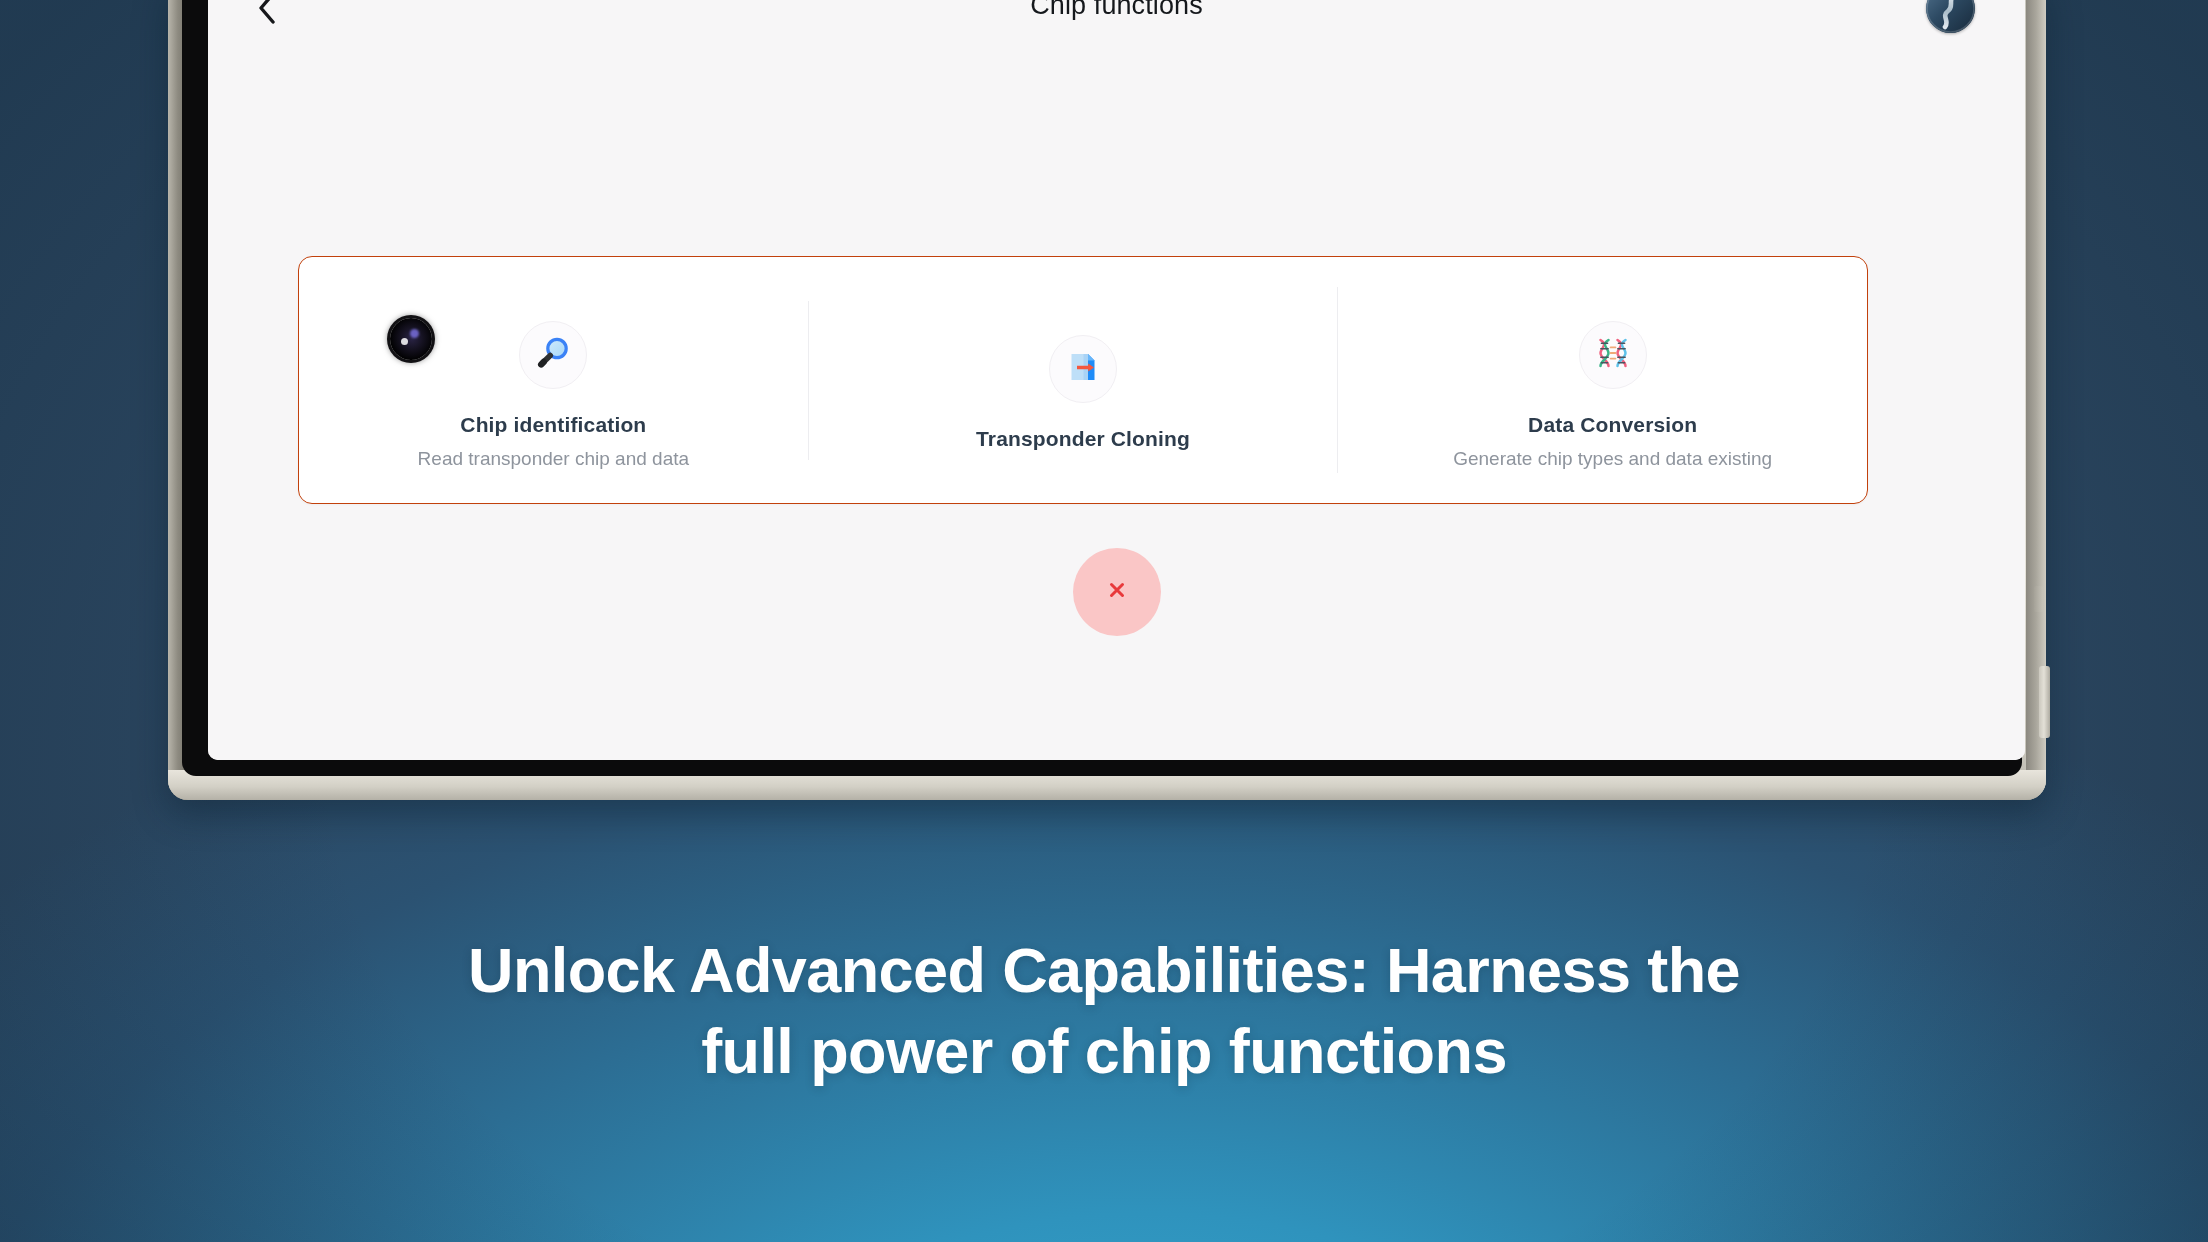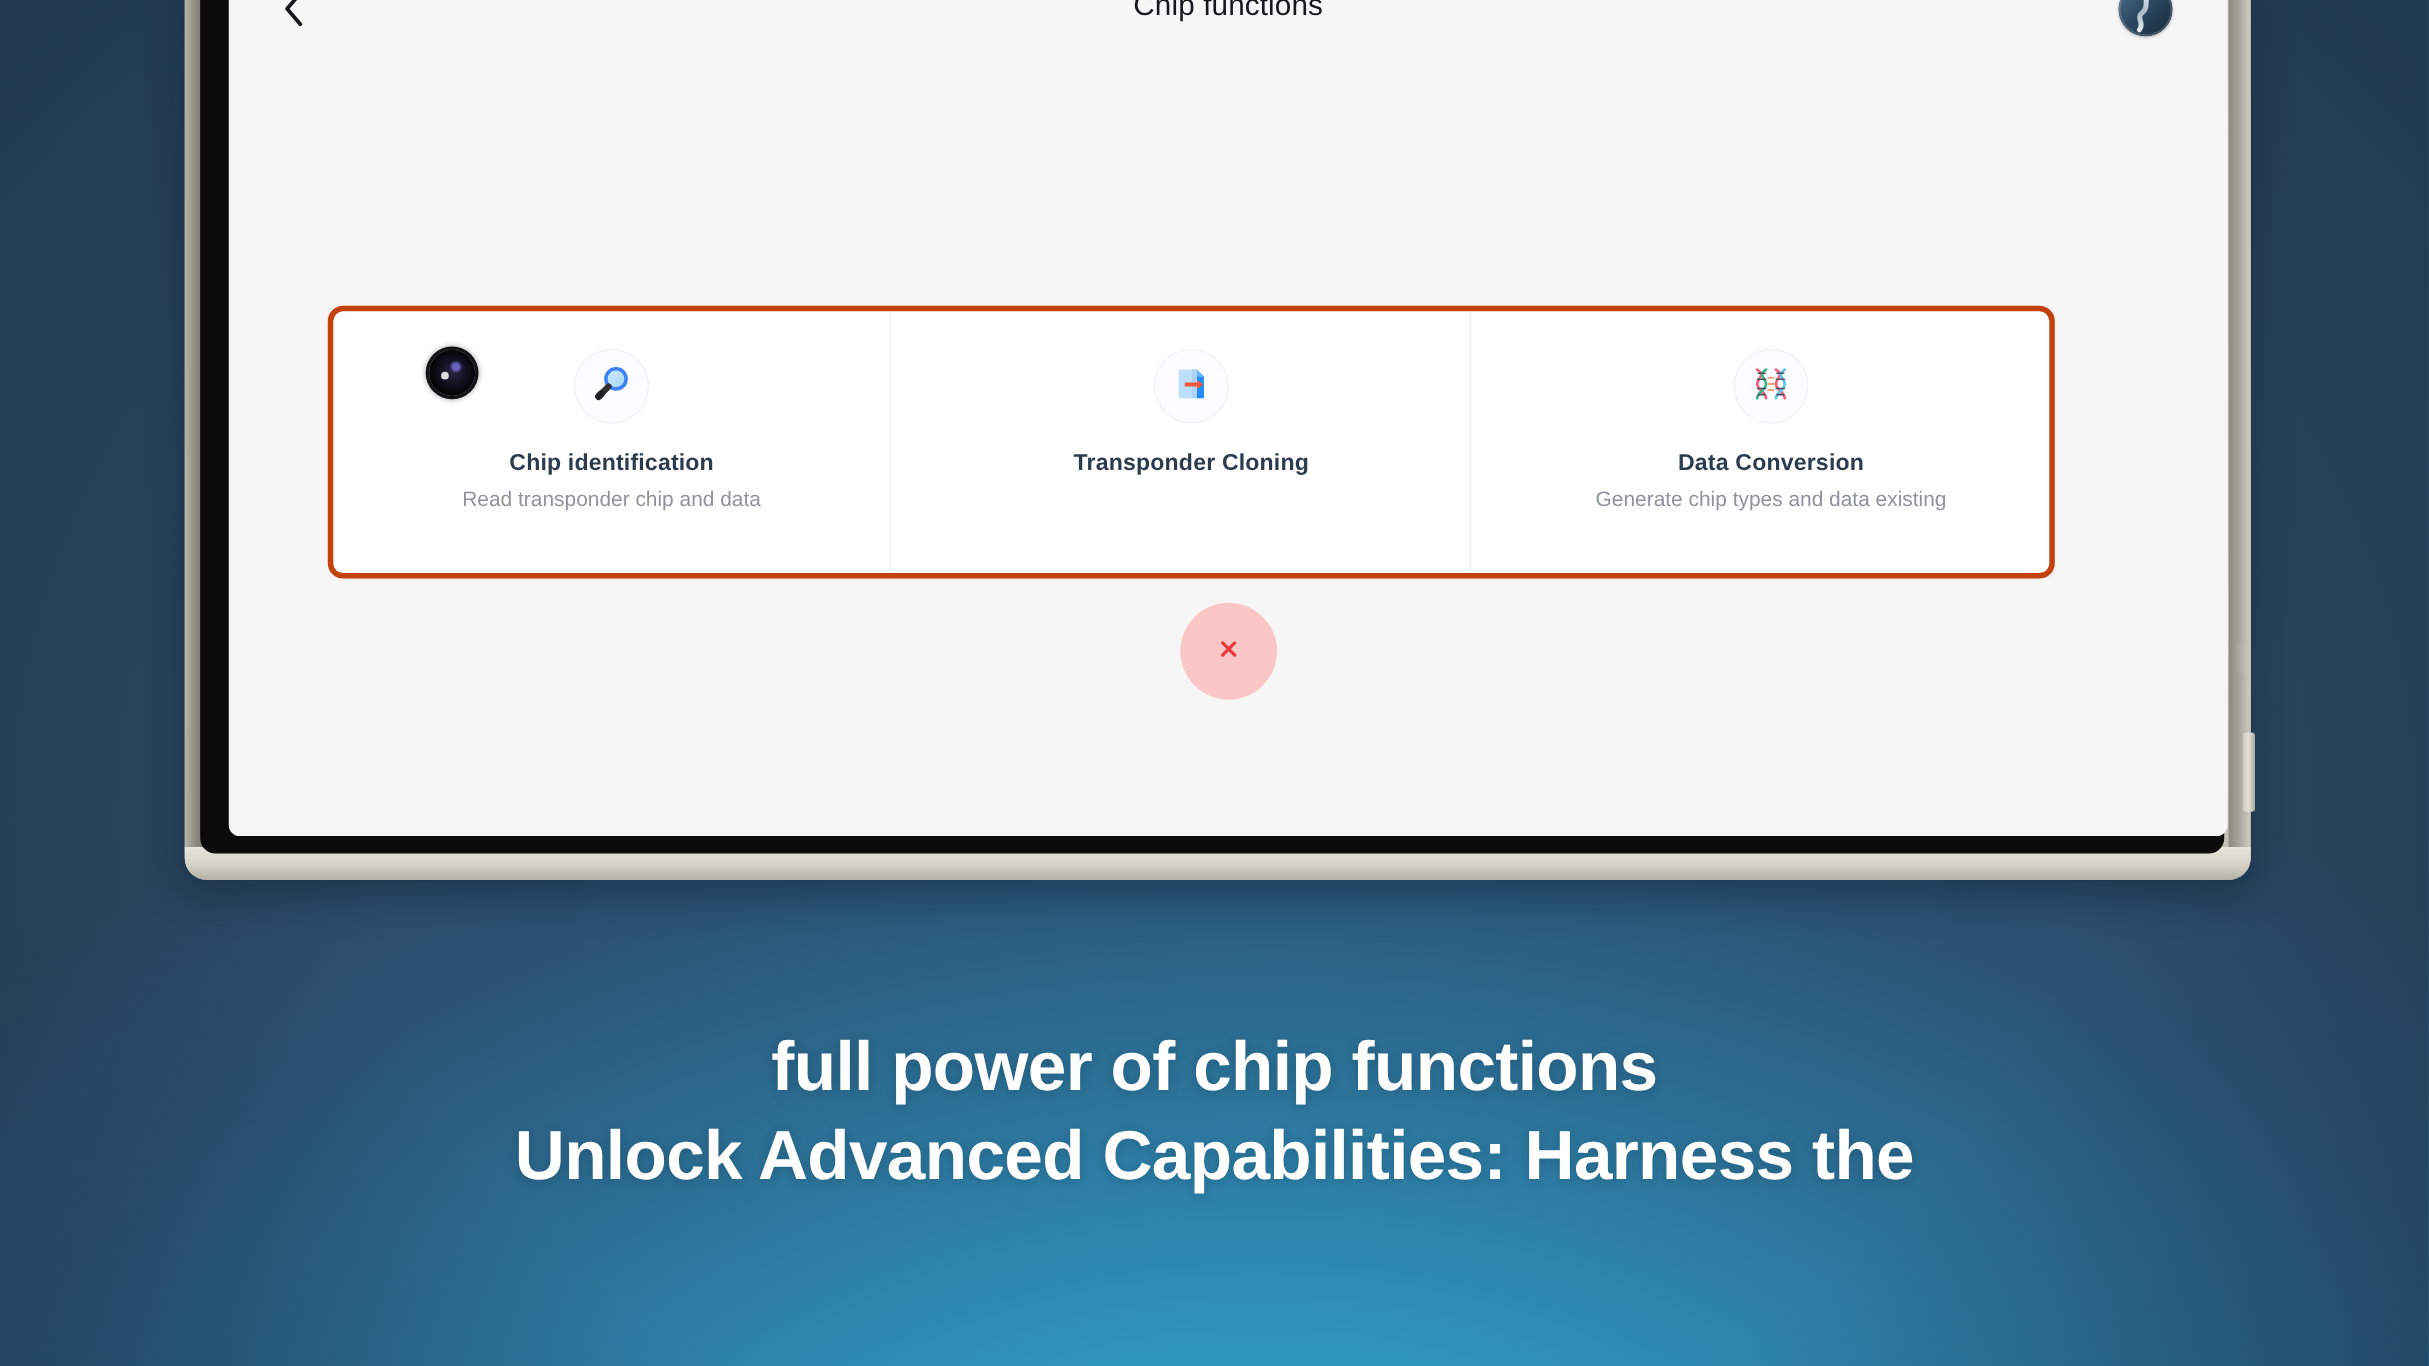--- a/index.html
+++ b/index.html
@@ -175,29 +175,30 @@
     box-shadow: 0 1px 3px rgba(0,0,0,0.3);
     overflow: hidden;
     cursor: pointer;
   }
   .avatar svg { display: block; }
 
   
   .cards-wrap {
     position: absolute;
     left: 90px;
-    top: 302px;
+    top: 280px;
     width: 1570px;
     height: 248px;
     background: #ffffff;
-    border: 5px solid #c2410c;
+    border: 1px solid #c2410c;
     border-radius: 14px;
     display: flex;
     box-shadow: 0 1px 2px rgba(16,24,40,0.03);
     overflow: hidden;
+    align-items: center;
   }
   .card {
     flex: 1 1 0;
     display: flex;
     flex-direction: column;
     align-items: center;
     padding-top: 34px;
     cursor: pointer;
     position: relative;
   }
@@ -409,15 +410,15 @@
 
       </div>
     </div>
   </div>
 
   <div class="dev-camera"></div>
 
 </div>
 
 <div class="caption">
+  <div>Unlock Advanced Capabilities: Harness the</div>
   <div>full power of chip functions</div>
-  <div>Unlock Advanced Capabilities: Harness the</div>
 </div>
 
 </body></html>

